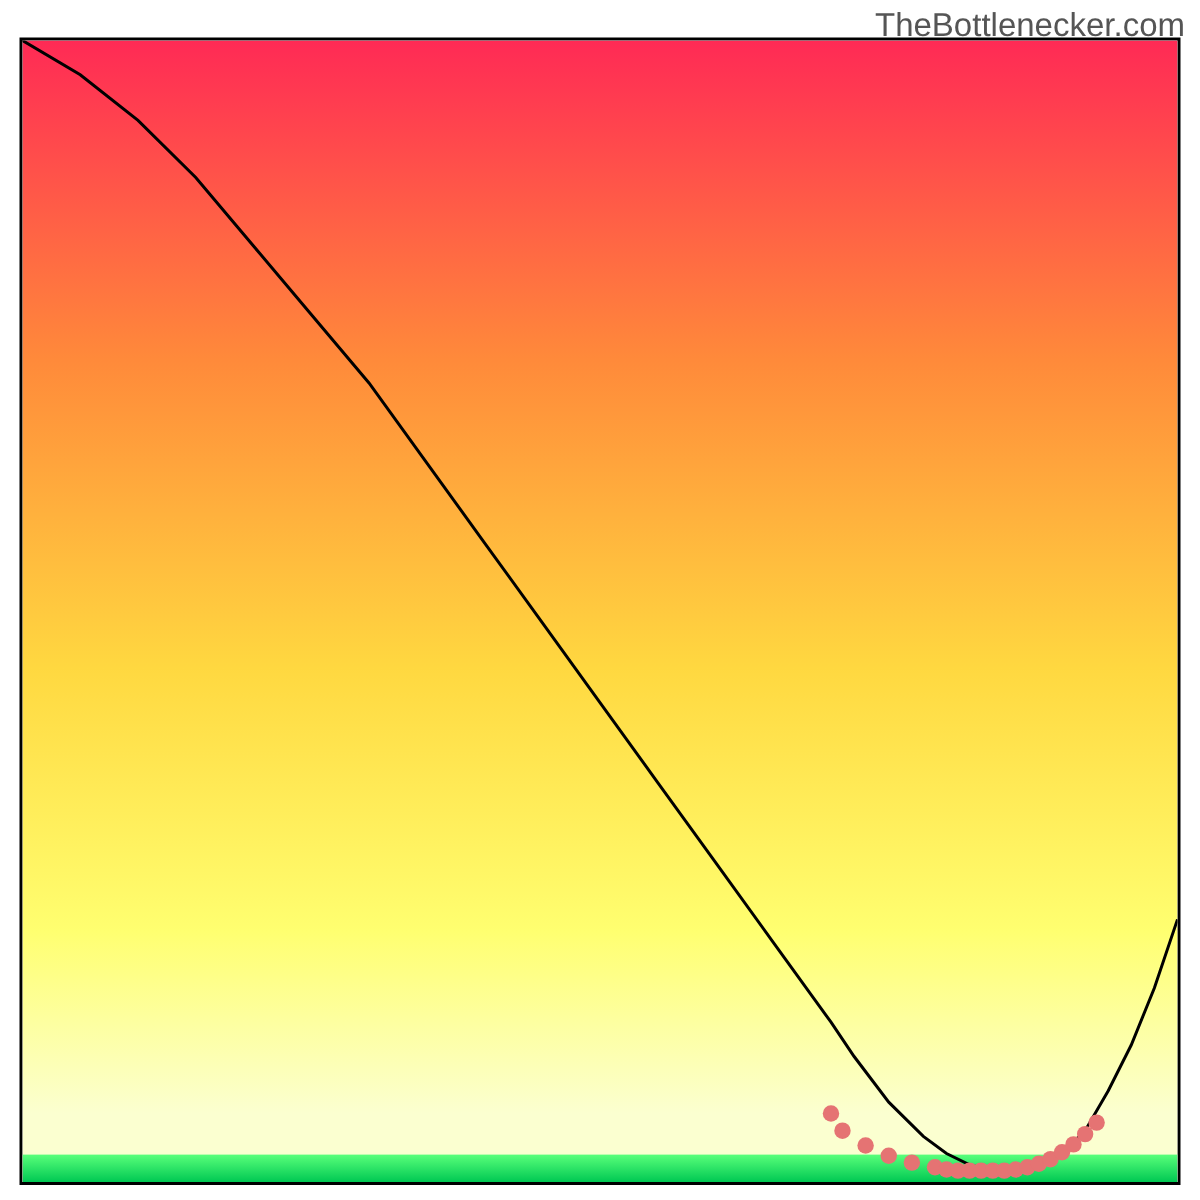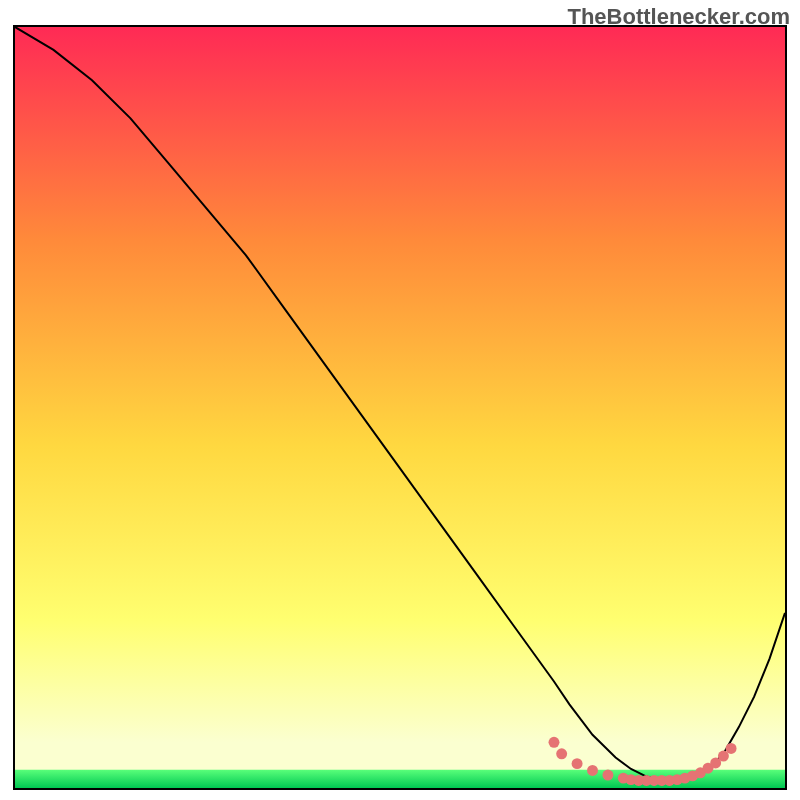--- a/index.html
+++ b/index.html
@@ -8,21 +8,21 @@
     position: relative;
     width: 800px;
     height: 800px;
   }
   .watermark {
     position: absolute;
     top: 4px;
     right: 10px;
     font-family: Arial, Helvetica, sans-serif;
     font-size: 22px;
-    font-weight: bold;
+    font-weight: normal;
     color: #555;
     z-index: 10;
   }
   .plot-frame {
     position: absolute;
     left: 13px;
     top: 25px;
     width: 774px;
     height: 765px;
     border: 2px solid #000;

